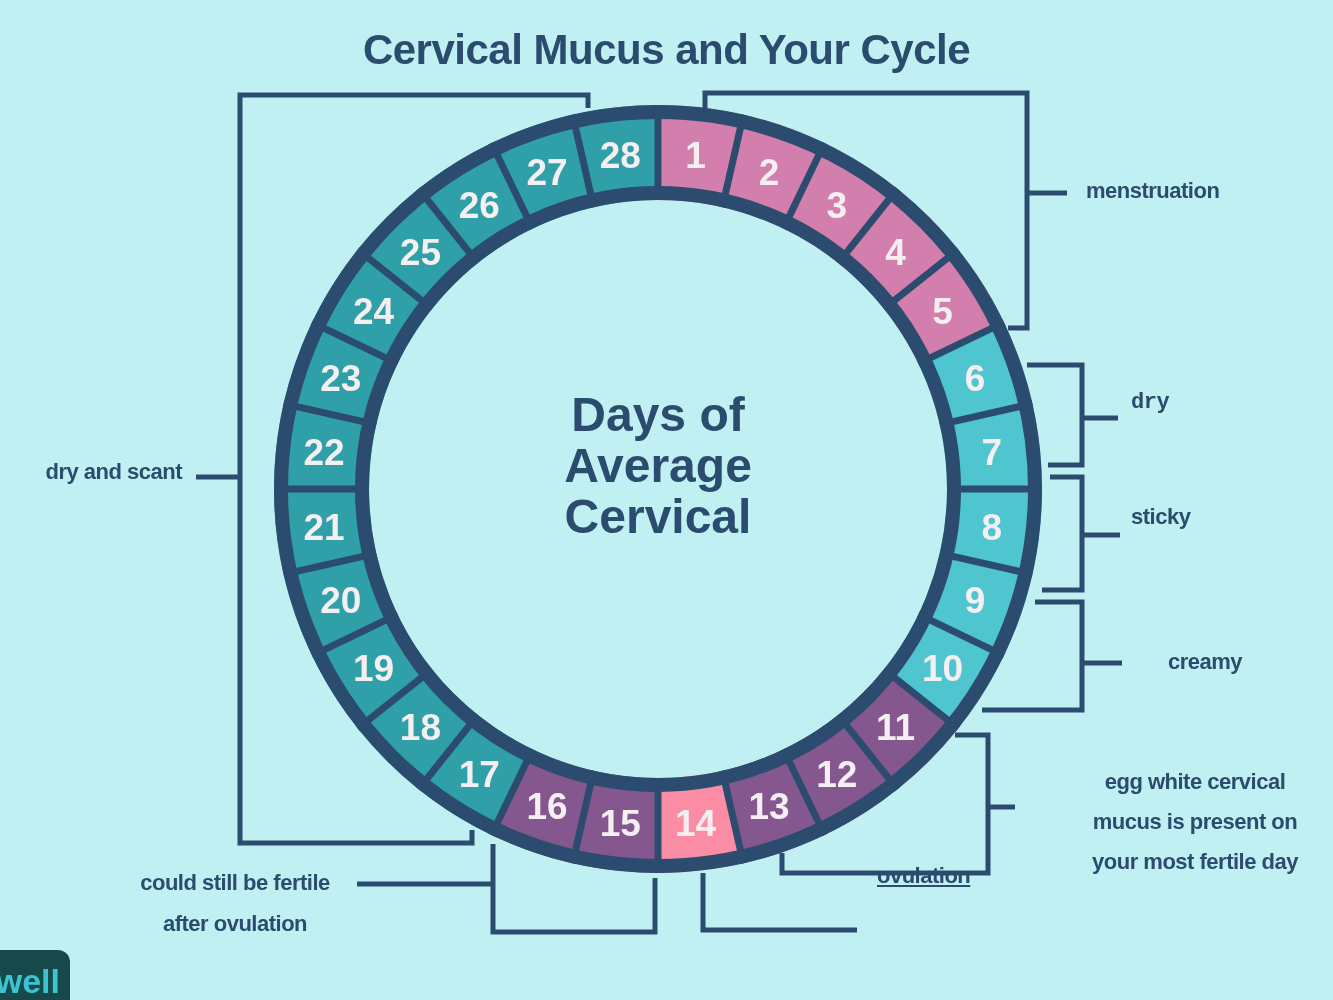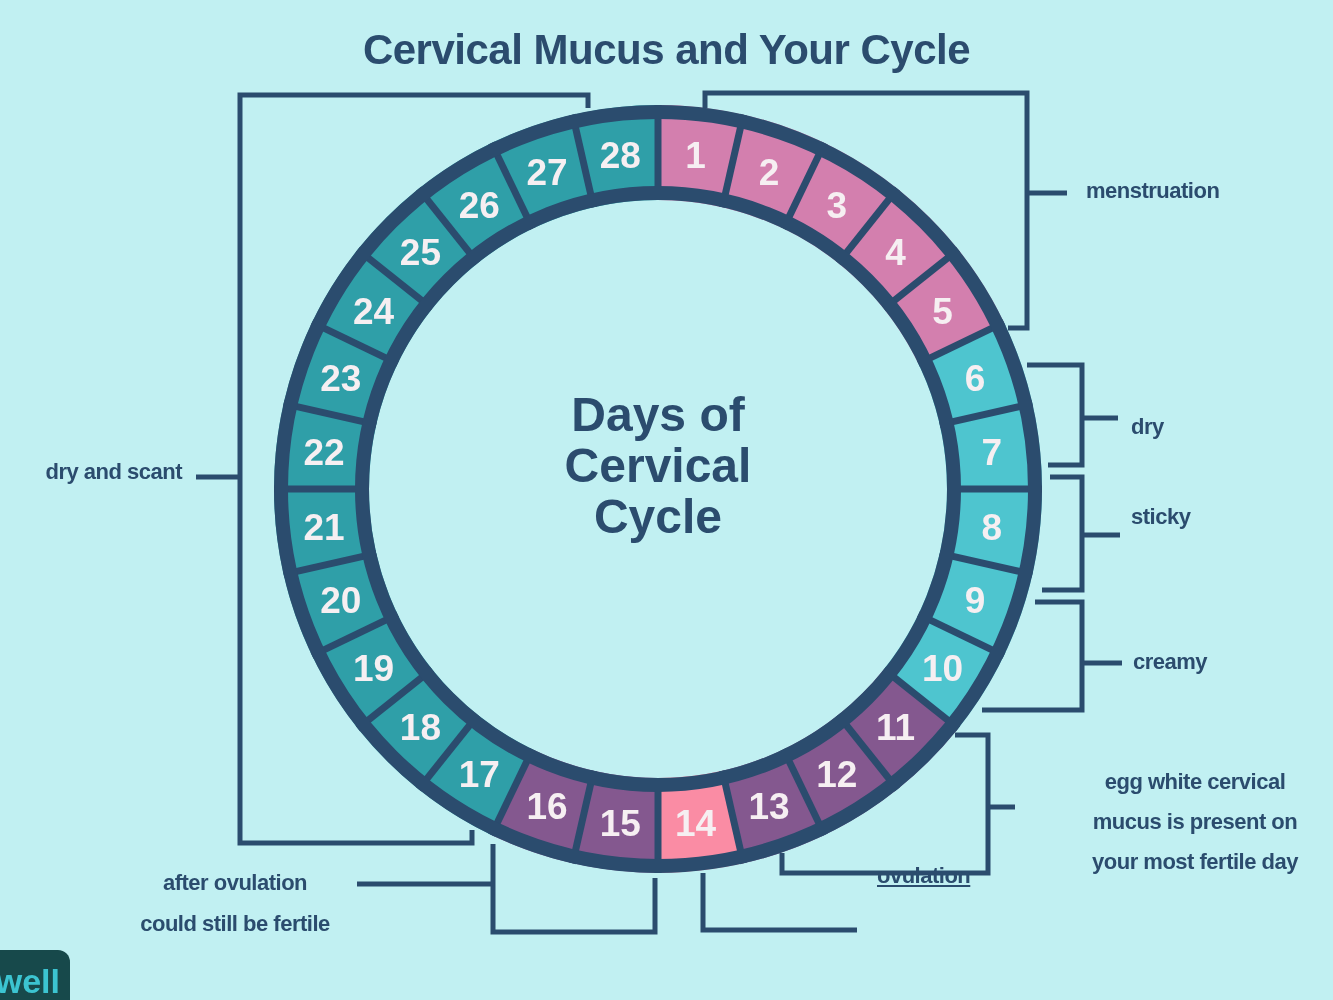--- a/index.html
+++ b/index.html
@@ -18,23 +18,23 @@
   #wheel-svg{left:0;top:0;}
   .center-label{
     left:658px;top:389px;transform:translateX(-50%);
     text-align:center;font-size:48px;font-weight:bold;line-height:51px;
     white-space:nowrap;
   }
   .side-label{
     font-size:22px;font-weight:bold;letter-spacing:-0.5px;white-space:nowrap;
   }
   #label-menstruation{left:1086px;top:178px;}
-  #label-dry{left:1131px;top:414px;}
+  #label-dry{left:1131px;top:390px;font-family:Liberation Mono, monospace;}
   #label-sticky{left:1131px;top:504px;}
-  #label-creamy{left:1133px;top:649px;}
+  #label-creamy{left:1168px;top:649px;}
   #label-eggwhite{
     left:1195px;top:762px;transform:translateX(-50%);
     text-align:center;line-height:40px;
   }
   #label-ovulation{left:877px;top:863px;text-decoration:underline;}
   #label-fertile{
     left:235px;top:862px;transform:translateX(-50%);
     text-align:center;line-height:41px;
   }
   #label-dryscant{right:1151px;top:459px;}
@@ -162,39 +162,39 @@
     <line x1="357" y1="884" x2="492" y2="884"></line>
 
     <polyline points="703,873 703,930 857,930"></polyline>
   </g>
 </svg>
 
 <div id="title" class="abs">Cervical Mucus and Your Cycle</div>
 
 <div class="center-label abs">
   <div>Days of</div>
+  <div>Average</div>
   <div>Cervical</div>
-  <div>Cycle</div>
 </div>
 
 <div id="label-menstruation" class="abs side-label">menstruation</div>
 <div id="label-dry" class="abs side-label">dry</div>
 <div id="label-sticky" class="abs side-label">sticky</div>
 <div id="label-creamy" class="abs side-label">creamy</div>
 
 <div id="label-eggwhite" class="abs side-label">
   <div>egg white cervical</div>
   <div>mucus is present on</div>
   <div>your most fertile day</div>
 </div>
 
 <div id="label-ovulation" class="abs side-label">ovulation</div>
 
 <div id="label-fertile" class="abs side-label">
+  <div>could still be fertile</div>
   <div>after ovulation</div>
-  <div>could still be fertile</div>
 </div>
 
 <div id="label-dryscant" class="abs side-label">dry and scant</div>
 
 <div id="logo" class="abs">
   <span>well</span>
 </div>
 
 </body></html>

